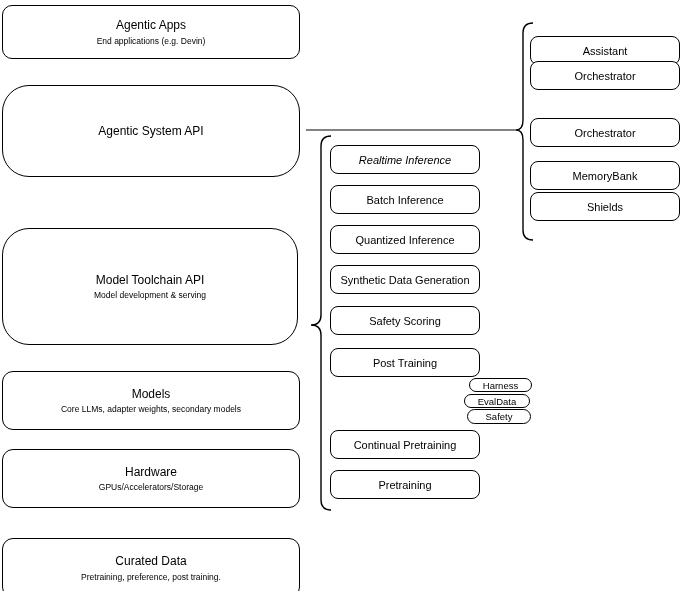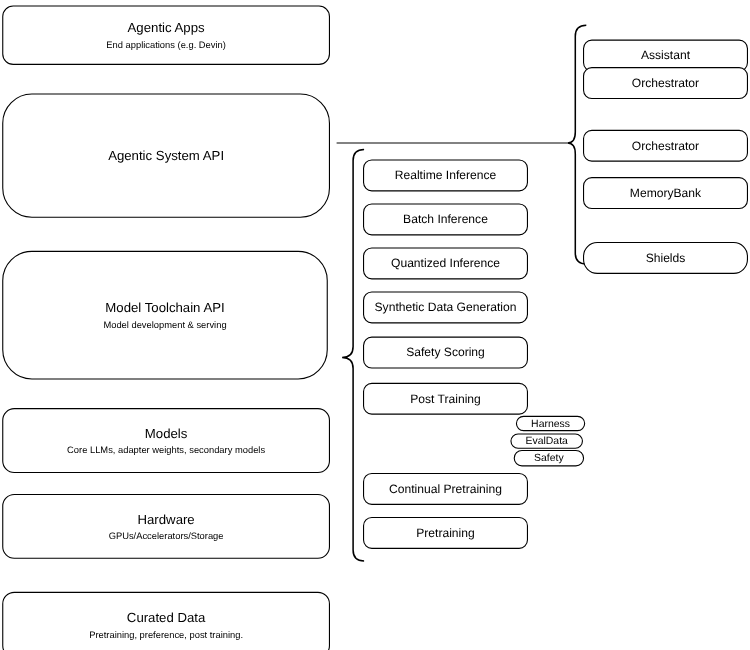--- a/index.html
+++ b/index.html
@@ -49,21 +49,21 @@
     <path d="M533 23 Q523 23 523 33 L523 120 Q523 130 516 130 Q523 130 523 140 L523 230 Q523 240 533 240" fill="none" stroke="#000" stroke-width="1.4"></path>
 
     <path d="M331 136 Q321 136 321 146 L321 315 Q321 325 311 325 Q321 325 321 335 L321 500 Q321 510 331 510" fill="none" stroke="#000" stroke-width="1.4"></path>
   </svg>
 
   <div class="node lbox" style="top:5px;height:54px;border-radius:10px;">
     <div class="ltitle">Agentic Apps</div>
     <div class="lsub">End applications (e.g. Devin)</div>
   </div>
 
-  <div class="node lbox" style="top:85px;height:113px;border-radius:27px;">
+  <div class="node lbox" style="top:85px;height:92px;border-radius:27px;">
     <div class="ltitle">Agentic System API</div>
   </div>
 
   <div class="node lbox" style="top:228px;height:117px;border-radius:27px;width:296px;">
     <div class="ltitle">Model Toolchain API</div>
     <div class="lsub">Model development &amp; serving</div>
   </div>
 
   <div class="node lbox" style="top:371px;height:59px;border-radius:11px;">
     <div class="ltitle">Models</div>
@@ -73,21 +73,21 @@
   <div class="node lbox" style="top:449px;height:59px;border-radius:11px;">
     <div class="ltitle">Hardware</div>
     <div class="lsub">GPUs/Accelerators/Storage</div>
   </div>
 
   <div class="node lbox" style="top:538px;height:60px;border-radius:11px;">
     <div class="ltitle">Curated Data</div>
     <div class="lsub">Pretraining, preference, post training.</div>
   </div>
 
-  <div class="node mbox" style="top:145px;">
+  <div class="node mbox" style="top:145px;font-style:italic;">
     <span>Realtime Inference</span>
   </div>
   <div class="node mbox" style="top:185px;">
     <span>Batch Inference</span>
   </div>
   <div class="node mbox" style="top:225px;">
     <span>Quantized Inference</span>
   </div>
   <div class="node mbox" style="top:265px;">
     <span>Synthetic Data Generation</span>
@@ -120,17 +120,17 @@
   </div>
   <div class="node rbox" style="top:61px;">
     <span>Orchestrator</span>
   </div>
   <div class="node rbox" style="top:118px;">
     <span>Orchestrator</span>
   </div>
   <div class="node rbox" style="top:161px;">
     <span>MemoryBank</span>
   </div>
-  <div class="node rbox" style="top:220px;border-radius:13px;">
+  <div class="node rbox" style="top:192px;">
     <span>Shields</span>
   </div>
 
 </div>
 
 </body></html>

